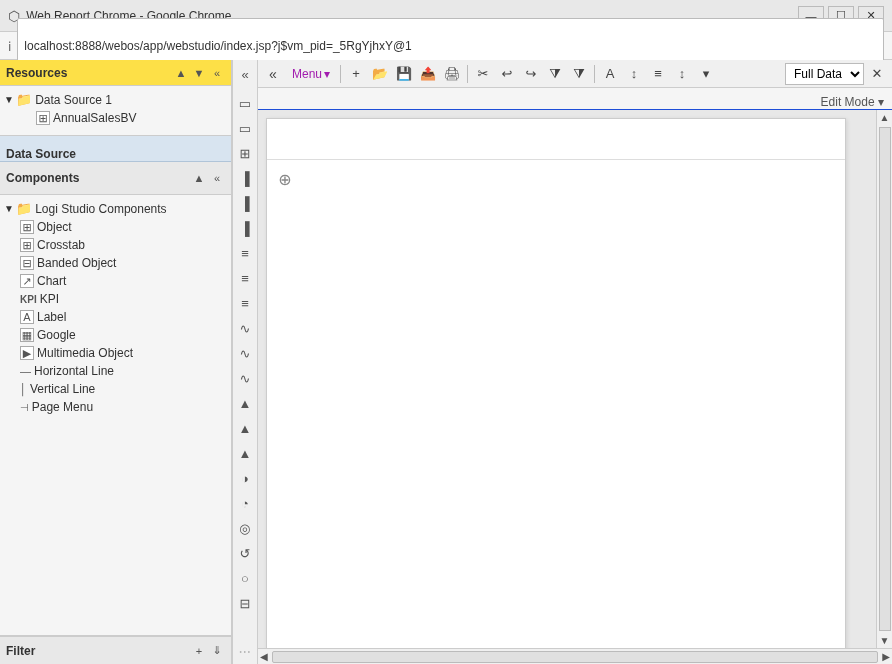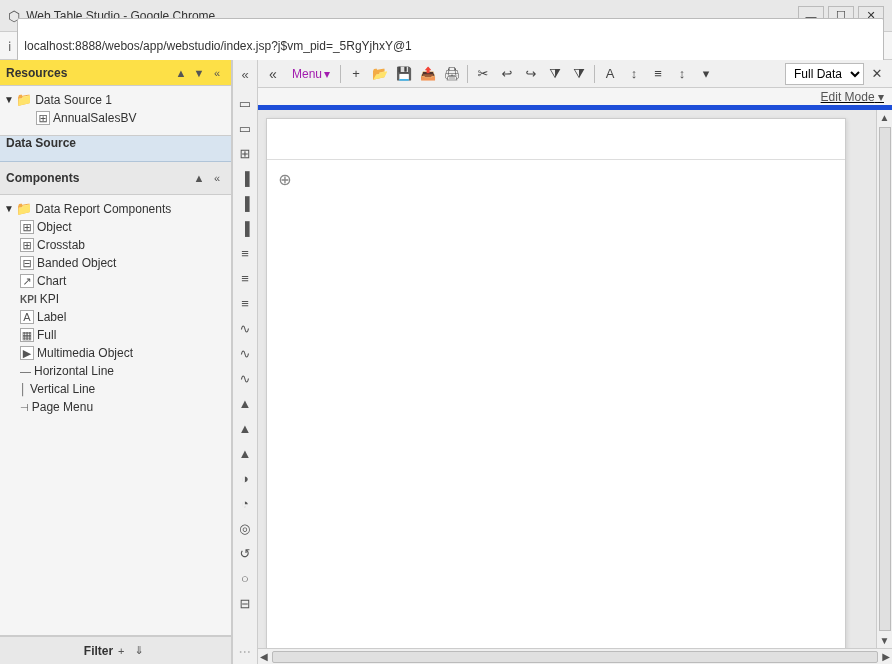--- a/index.html
+++ b/index.html
@@ -103,21 +103,21 @@
     .tree-indent { width: 16px; display: inline-block; }
     .tree-icon { margin-right: 3px; font-size: 12px; }
     .expand-btn { width: 12px; display: inline-block; font-size: 10px; cursor: pointer; }
 
     
     .data-source-header {
       height: 26px;
       background: #d8e4f0;
       border-bottom: 1px solid #b0c4d8;
       display: flex;
-      align-items: flex-start;
+      align-items: flex-end;
       padding: 0 6px;
     }
     .data-source-title { font-size: 12px; font-weight: bold; color: #333; }
 
     
     .components-section {
       flex: 1;
       display: flex;
       flex-direction: column;
       overflow: hidden;
@@ -141,21 +141,21 @@
     }
 
     
     .filter-section {
       height: 28px;
       background: #e8e8e8;
       border-top: 1px solid #ccc;
       display: flex;
       align-items: center;
       padding: 12px 6px;
-      justify-content: center;
+      justify-content: space-between;
       flex-shrink: 0;
     }
     .filter-title { font-size: 12px; font-weight: bold; color: #333; }
 
     
     .toolbar {
       height: 28px;
       background: #f0f0f0;
       border-bottom: 1px solid #ccc;
       display: flex;
@@ -182,26 +182,25 @@
     .full-data-select {
       height: 22px; font-size: 12px;
       border: 1px solid #bbb; background: white;
       padding: 0 4px;
     }
 
     
     .edit-mode-bar {
       height: 22px;
       background: #f5f5f5;
-      border-bottom: 5px solid #1d4ed8;
-      display: flex;
-      align-items: center;
+      border-bottom: 1px solid #1d4ed8;
+      display: flex;
+      align-items: flex-end;
       justify-content: flex-end;
       padding: 0 8px;
-      text-decoration: underline;
     }
     .edit-mode-text { font-size: 12px; color: #555; cursor: pointer; }
 
     
     .canvas-area {
       flex: 1;
       background: #e8e8e8;
       overflow: auto;
       position: relative;
       display: flex;
@@ -321,21 +320,21 @@
       padding: 4px;
       cursor: pointer;
       flex-shrink: 0;
     }
   </style>
 </head>
 <body>
 
 <div class="title-bar">
   <span class="title-bar-icon">⬡</span>
-  <span class="title-bar-text">Web Table Studio - Google Chrome</span>
+  <span class="title-bar-text">Web Report Chrome - Google Chrome</span>
   <div class="title-bar-controls">
     <button class="title-bar-btn">—</button>
     <button class="title-bar-btn">☐</button>
     <button class="title-bar-btn close">✕</button>
   </div>
 </div>
 
 <div class="address-bar">
   <span class="address-icon">ℹ</span>
   <span class="address-url">localhost:8888/webos/app/webstudio/index.jsp?j$vm_pid=_5RgYjhxY@1</span>
@@ -379,21 +378,21 @@
           <button class="header-btn">▲</button>
           <button class="header-btn">«</button>
         </div>
       </div>
 
       <div class="components-tree">
 
         <div class="tree-item">
           <span class="expand-btn">▼</span>
           <span class="icon-folder">📁</span>
-          <span>Data Report Components</span>
+          <span>Logi Studio Components</span>
         </div>
 
         <div class="comp-item">
           <span class="tree-indent"></span>
           <span class="icon-box">⊞</span>
           <span>Object</span>
         </div>
 
         <div class="comp-item">
           <span class="tree-indent"></span>
@@ -421,21 +420,21 @@
 
         <div class="comp-item">
           <span class="tree-indent"></span>
           <span class="icon-box">A</span>
           <span>Label</span>
         </div>
 
         <div class="comp-item">
           <span class="tree-indent"></span>
           <span class="icon-box">▦</span>
-          <span>Full</span>
+          <span>Google</span>
         </div>
 
         <div class="comp-item">
           <span class="tree-indent"></span>
           <span class="icon-box">▶</span>
           <span>Multimedia Object</span>
         </div>
 
         <div class="comp-item">
           <span class="tree-indent"></span>

